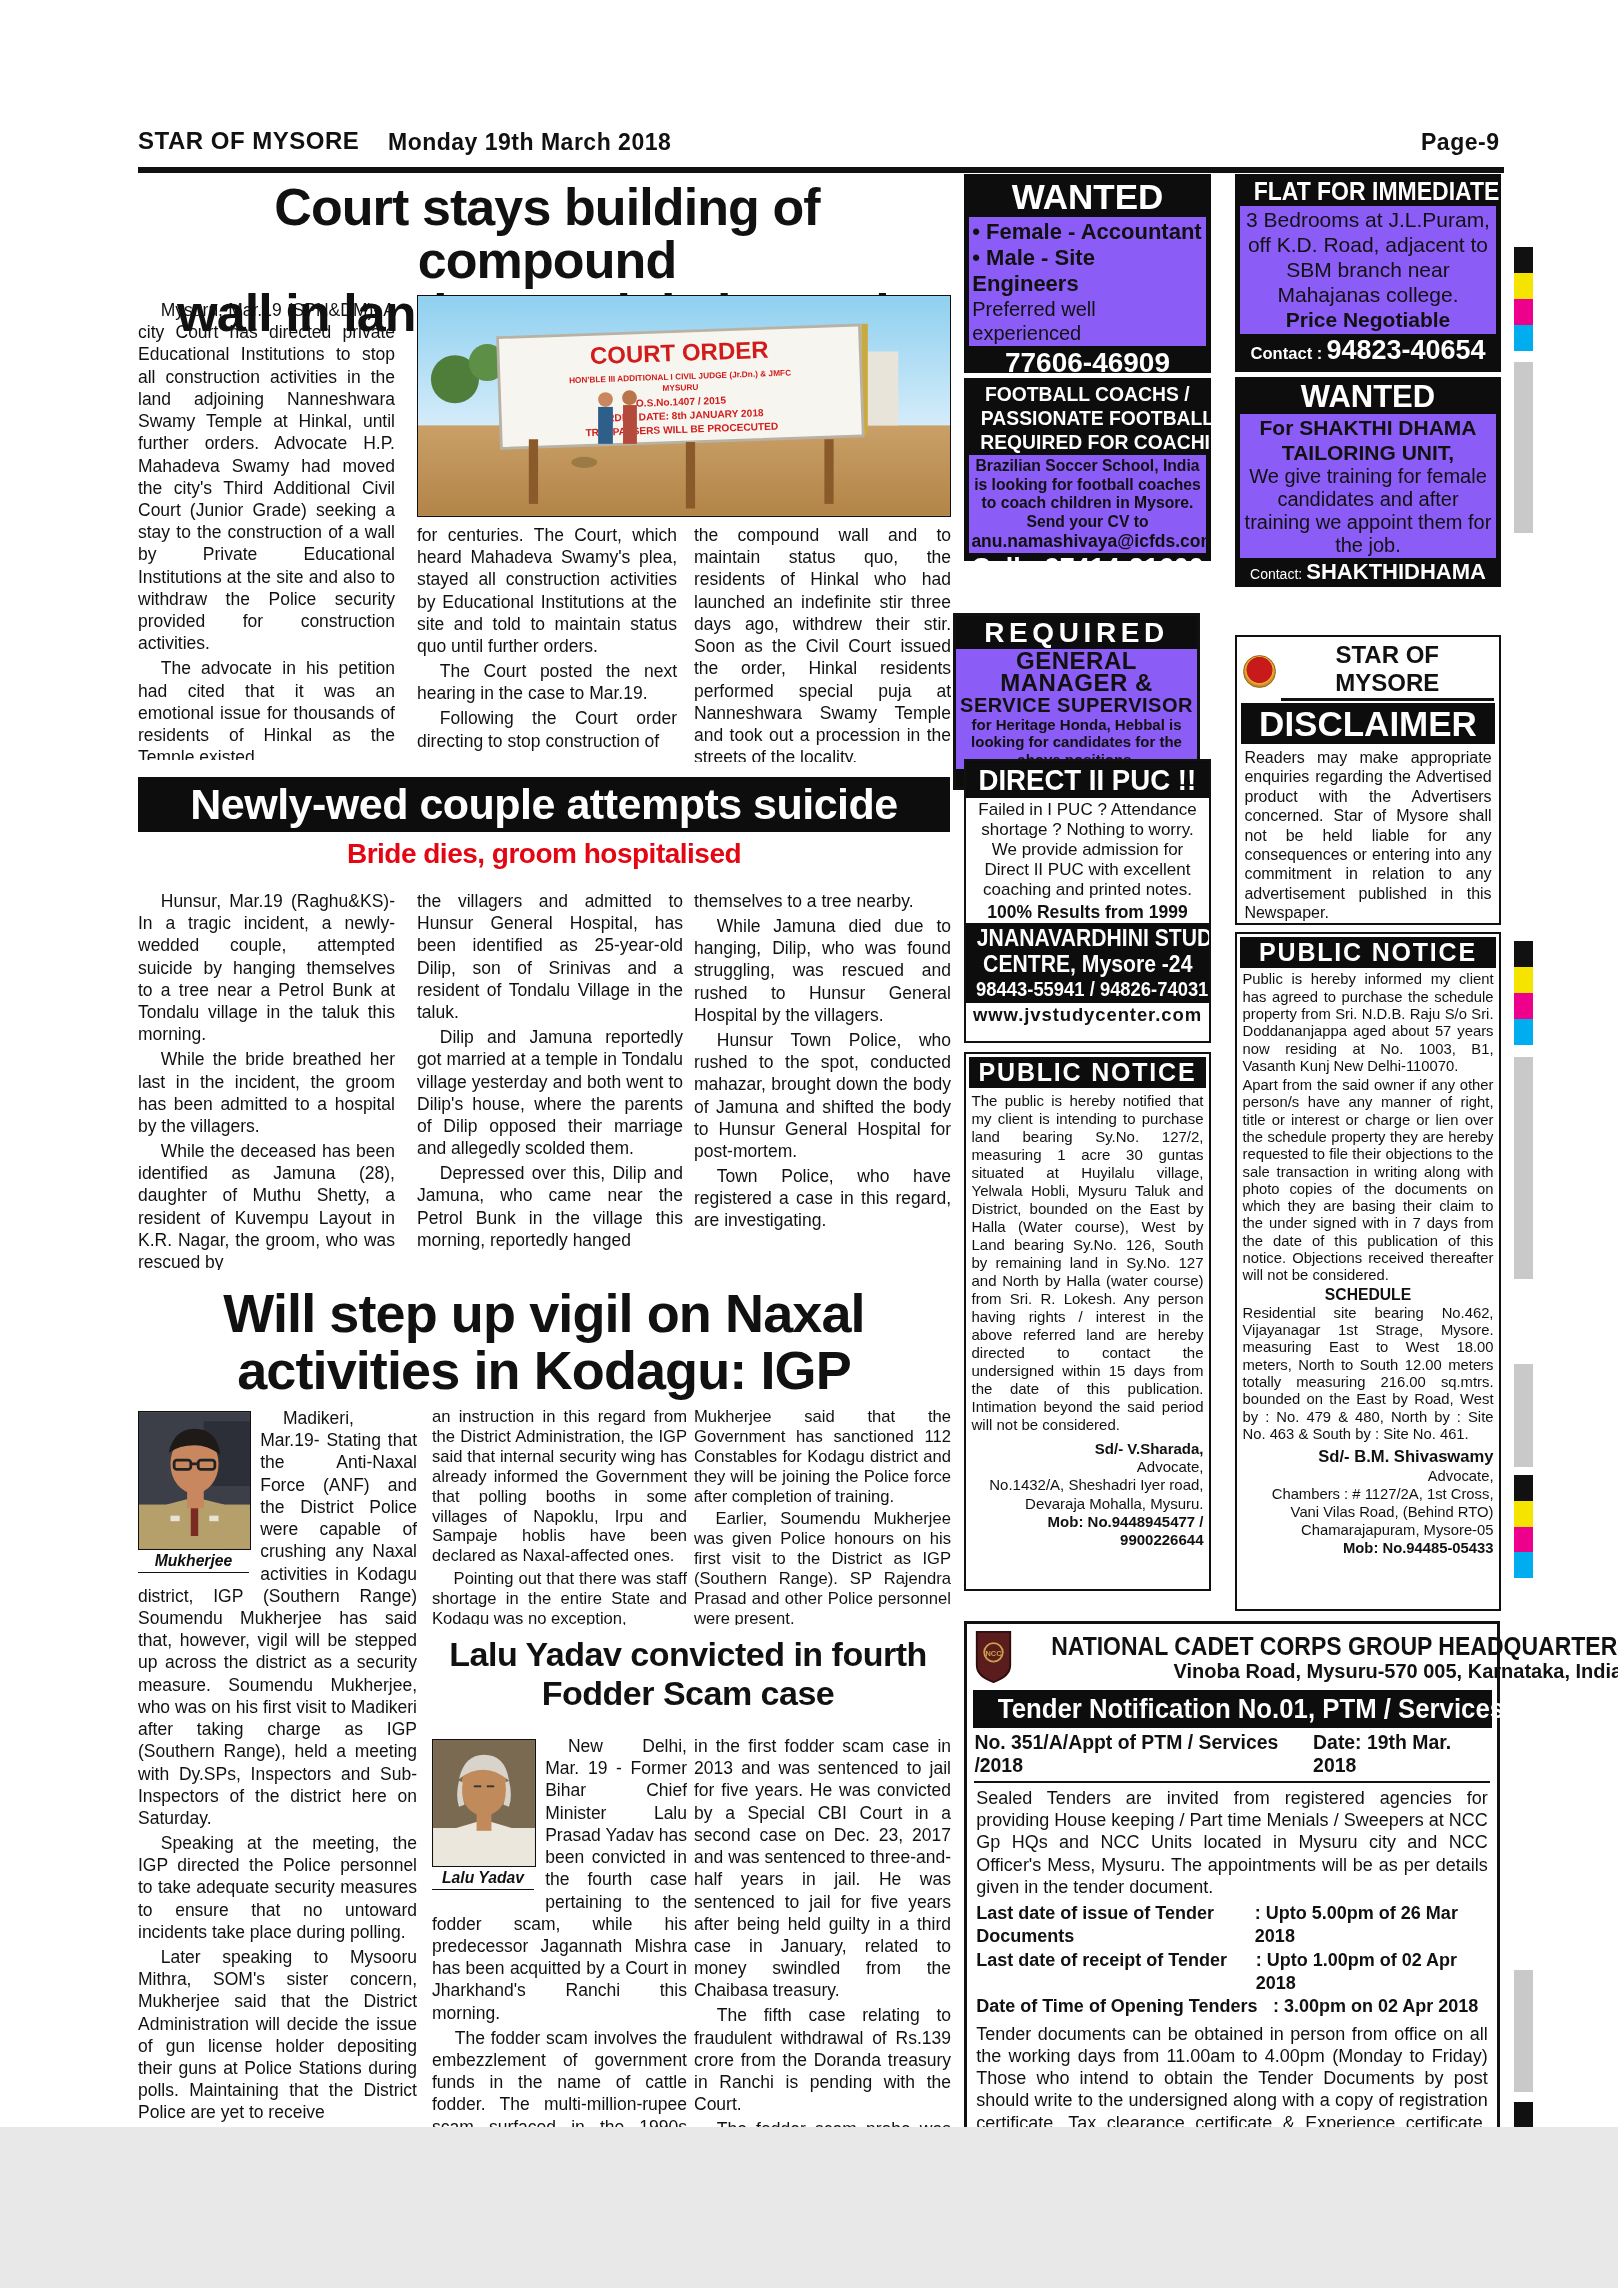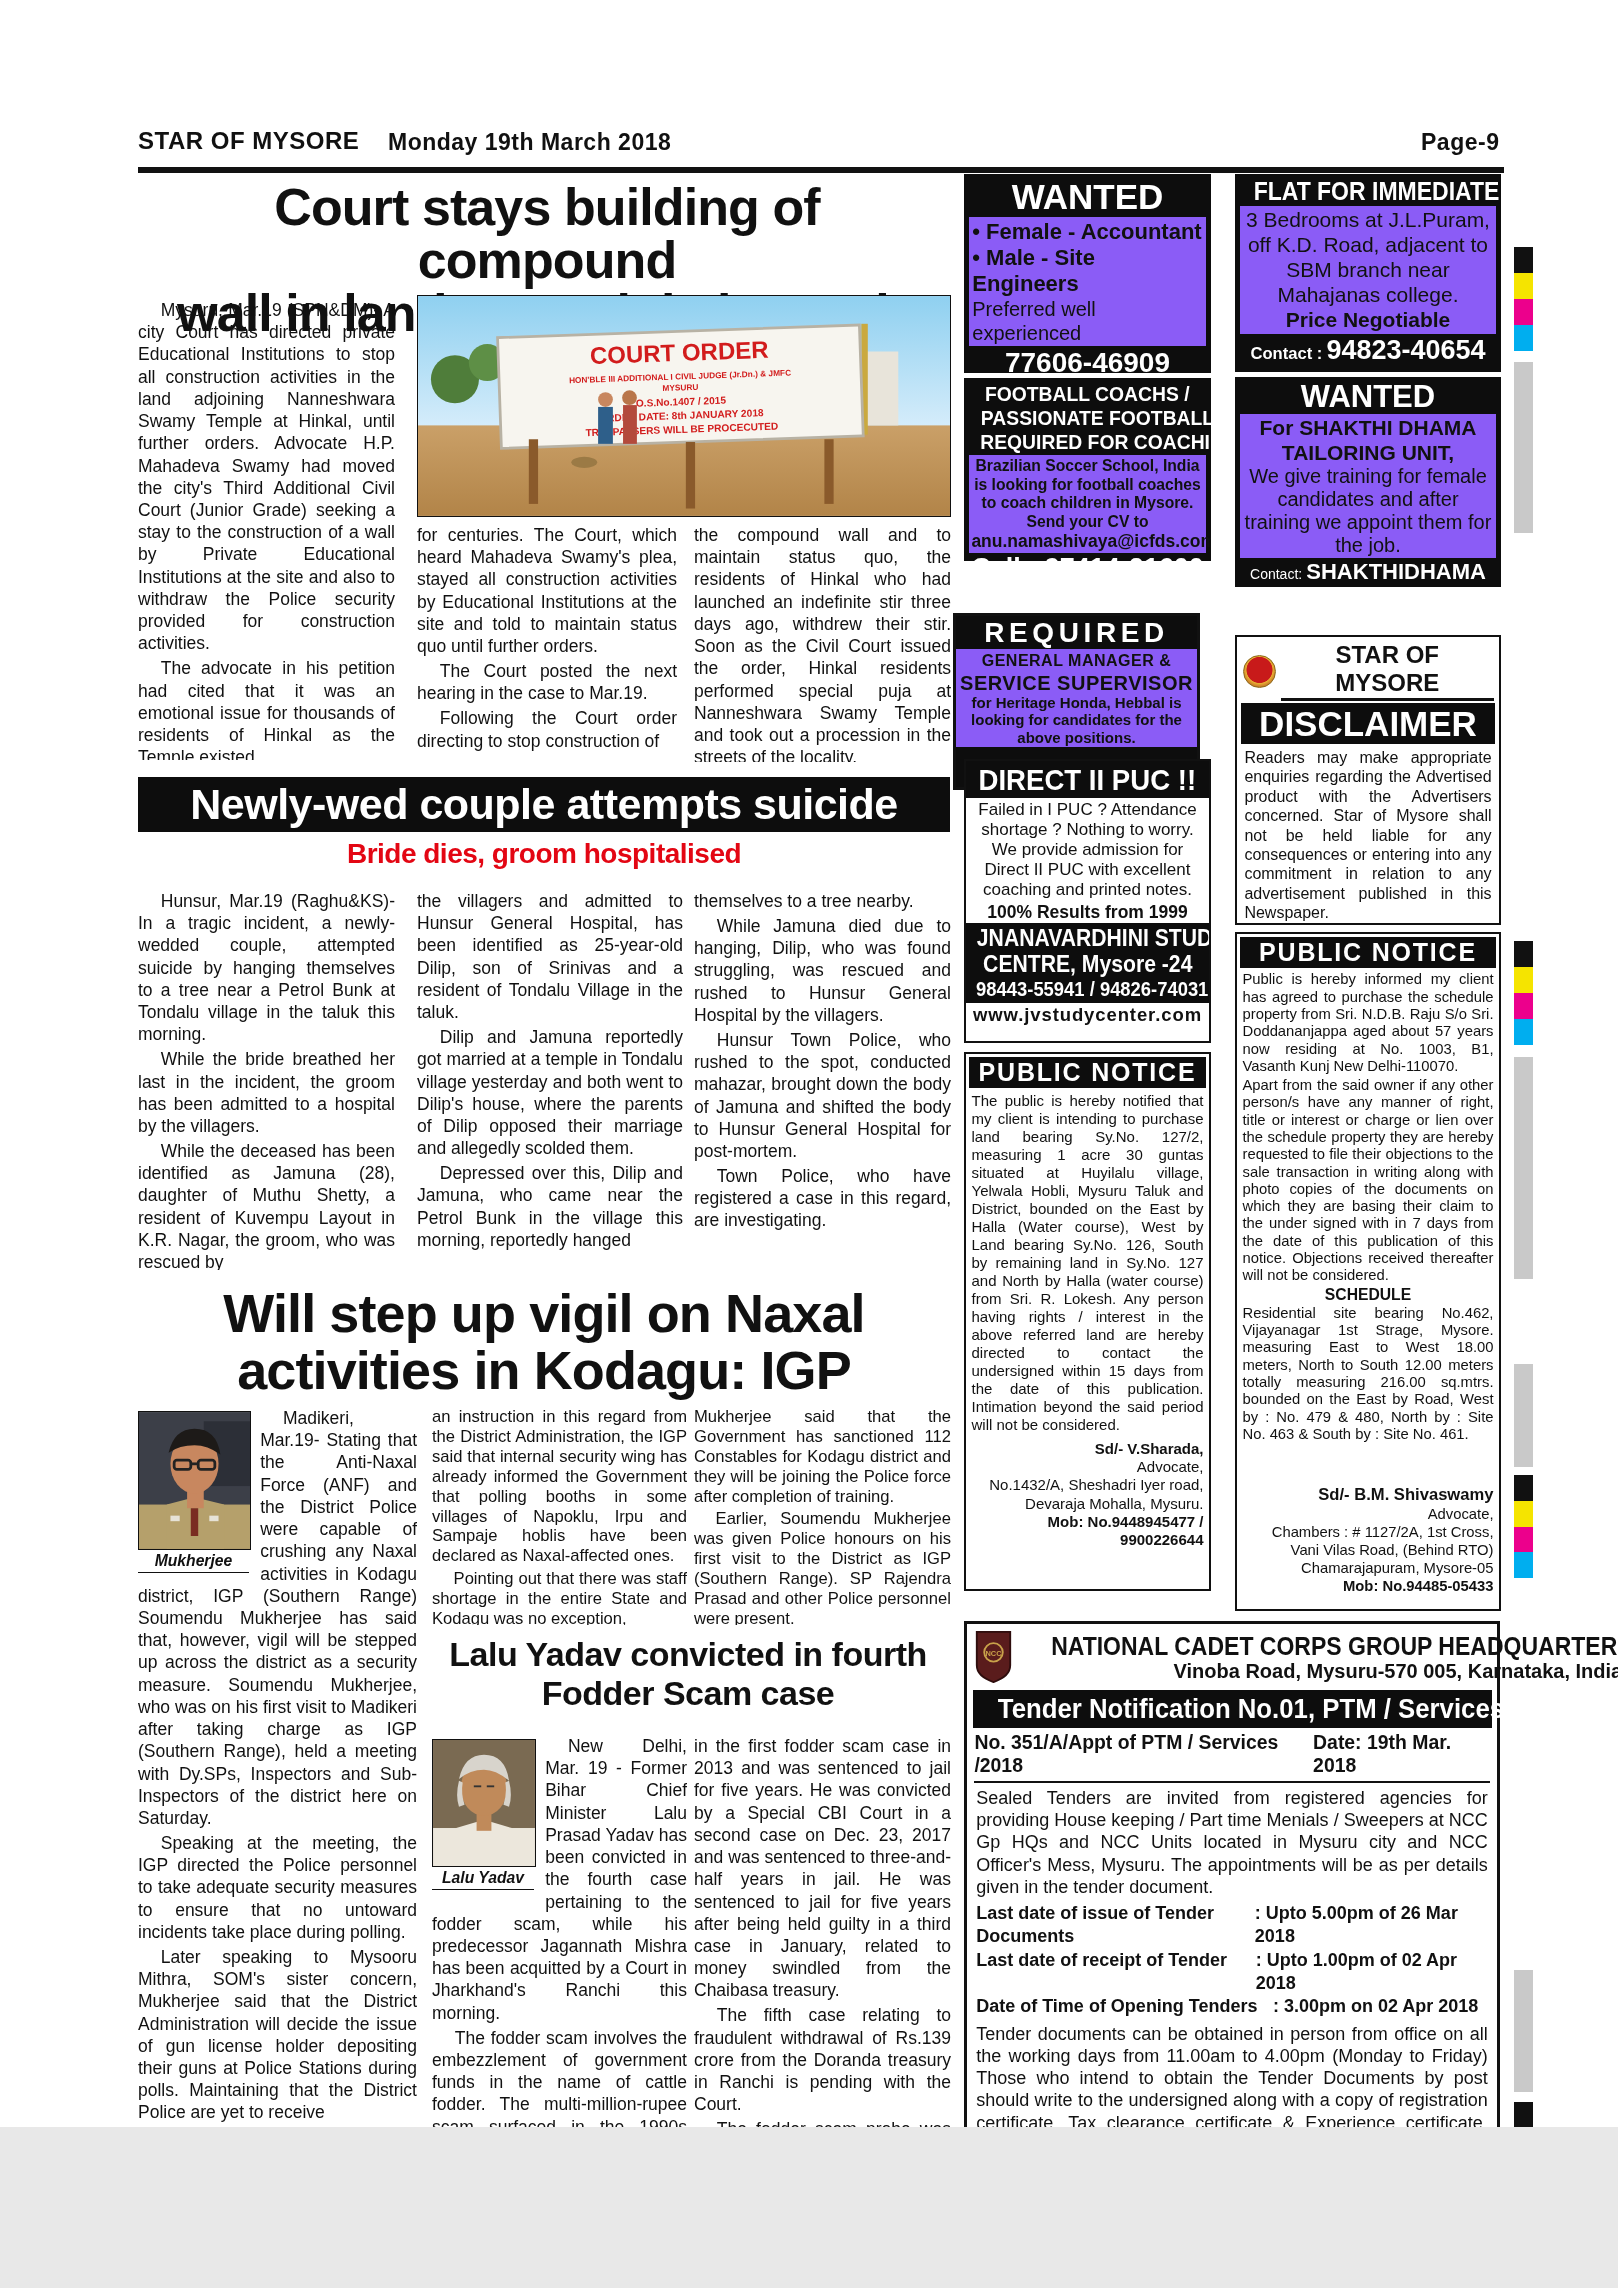--- a/index.html
+++ b/index.html
@@ -246,21 +246,21 @@
     <div class="adwhitebox ctr" style="padding:1.8px 2.8px;margin-top:1.8px;">
       <span style="font-size:15.7px;font-weight:600;line-height:18.5px;">Brazilian Soccer School, India is looking for football coaches to coach children in Mysore.  Send your CV to</span>
       <div style="font-size:17.5px;font-weight:bold;line-height:20px;">anu.namashivaya@icfds.com</div>
     </div>
     <div class="adtitle" style="font-size:27px;line-height:31px;">Call : 97414-21600</div>
   </div>
 
   <div class="abs ad" style="left:953px;top:567px;width:247px;height:177px;border:3.7px solid #111;background:#0d0d0d;margin-top:46px;">
     <div class="adtitle" style="font-size:28px;line-height:33px;letter-spacing:4.6px;">REQUIRED</div>
     <div class="adwhitebox ctr" style="padding:0.9px 2.8px;">
-      <div style="font-weight:900;font-size:16px;line-height:22px;letter-spacing:0.5px;">GENERAL MANAGER &amp;</div>
+      <div style="font-weight:900;font-size:24px;line-height:22px;letter-spacing:0.5px;">GENERAL MANAGER &amp;</div>
       <div style="font-weight:900;font-size:20px;line-height:22px;letter-spacing:0.5px;">SERVICE SUPERVISOR</div>
       <div style="font-size:15px;font-weight:600;line-height:17.5px;">for Heritage Honda, Hebbal is looking for candidates for the above positions.</div>
 
     </div>
 
   </div>
 
   <div class="abs ad" style="left:964px;top:759px;width:247px;height:284px;border:2.8px solid #111;background:#fff;">
     <div class="adtitle adblack" style="font-size:30px;line-height:37px;"><span class="cond">DIRECT II PUC !!</span></div>
     <div class="ctr" style="font-size:17px;line-height:20px;padding:1.8px 3.7px;">Failed in I PUC ? Attendance shortage ? Nothing to worry. We provide admission for Direct II PUC with excellent coaching and printed notes.</div>
@@ -322,21 +322,21 @@
 
   </div>
 
   <div class="abs ad" style="left:1235px;top:932px;width:266px;height:679px;border:2.8px solid #111;background:#fff;">
     <div class="adtitle adblack" style="font-size:25px;line-height:31px;letter-spacing:1.8px;margin:2.8px;">PUBLIC NOTICE</div>
     <div class="noticebody" style="padding:0.9px 5.5px;font-size:14.8px;line-height:1.17;">Public is hereby informed my client has agreed to purchase the schedule property from Sri. N.D.B. Raju S/o Sri. Doddananjappa aged about 57 years now residing at No. 1003, B1, Vasanth Kunj New Delhi-110070.</div>
     <div class="noticebody" style="padding:0.9px 5.5px;font-size:14.8px;line-height:1.17;">Apart from the said owner if any other person/s have any manner of right, title or interest or charge or lien over the schedule property they are hereby requested to file their objections to the sale transaction in writing along with photo copies of the documents on which they are basing their claim to the under signed with in 7 days from the date of this publication of this notice. Objections received thereafter will not be considered.</div>
     <div class="ctr bold" style="font-size:15.7px;line-height:18.5px;">SCHEDULE</div>
     <div class="noticebody" style="padding:0.9px 5.5px;font-size:14.8px;line-height:1.17;">Residential site bearing No.462, Vijayanagar 1st Strage, Mysore. measuring East to West 18.00 meters, North to South 12.00 meters totally measuring 216.00 sq.mtrs. bounded on the  East by Road, West by : No. 479 &amp; 480, North by : Site No. 463 &amp; South by : Site No. 461.</div>
     <div class="noticesig" style="padding:2.8px 5.5px 0;font-size:14.8px;">
-      <div class="bold" style="font-size:16.6px;margin-top:38px;">Sd/- B.M. Shivaswamy</div>
+      <div class="bold" style="font-size:16.6px;">Sd/- B.M. Shivaswamy</div>
       <div>Advocate,</div>
       <div>Chambers : # 1127/2A, 1st Cross,</div>
       <div>Vani Vilas Road, (Behind RTO)</div>
       <div>Chamarajapuram, Mysore-05</div>
       <div class="bold">Mob: No.94485-05433</div>
     </div>
   </div>
 
   <div class="abs ncc" style="left:964px;top:1621px;width:536px;height:596px;">
     <div class="hdr">

